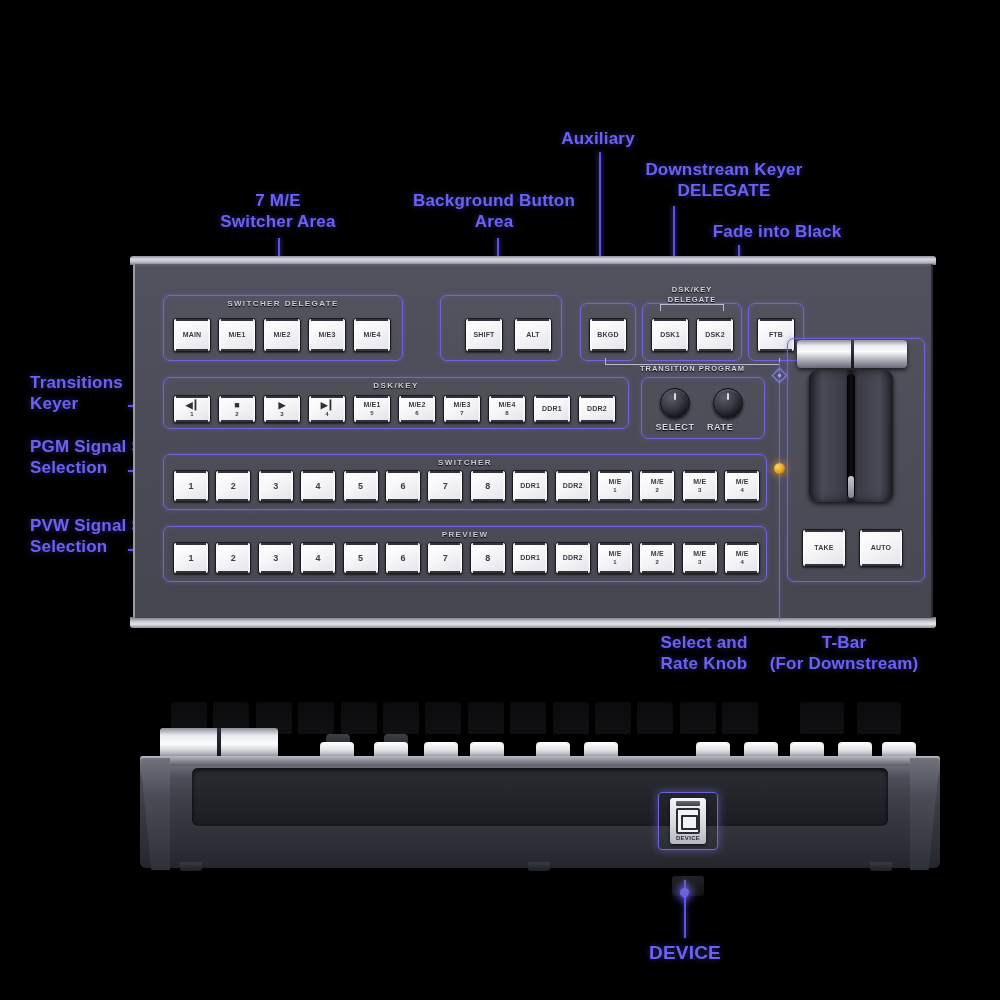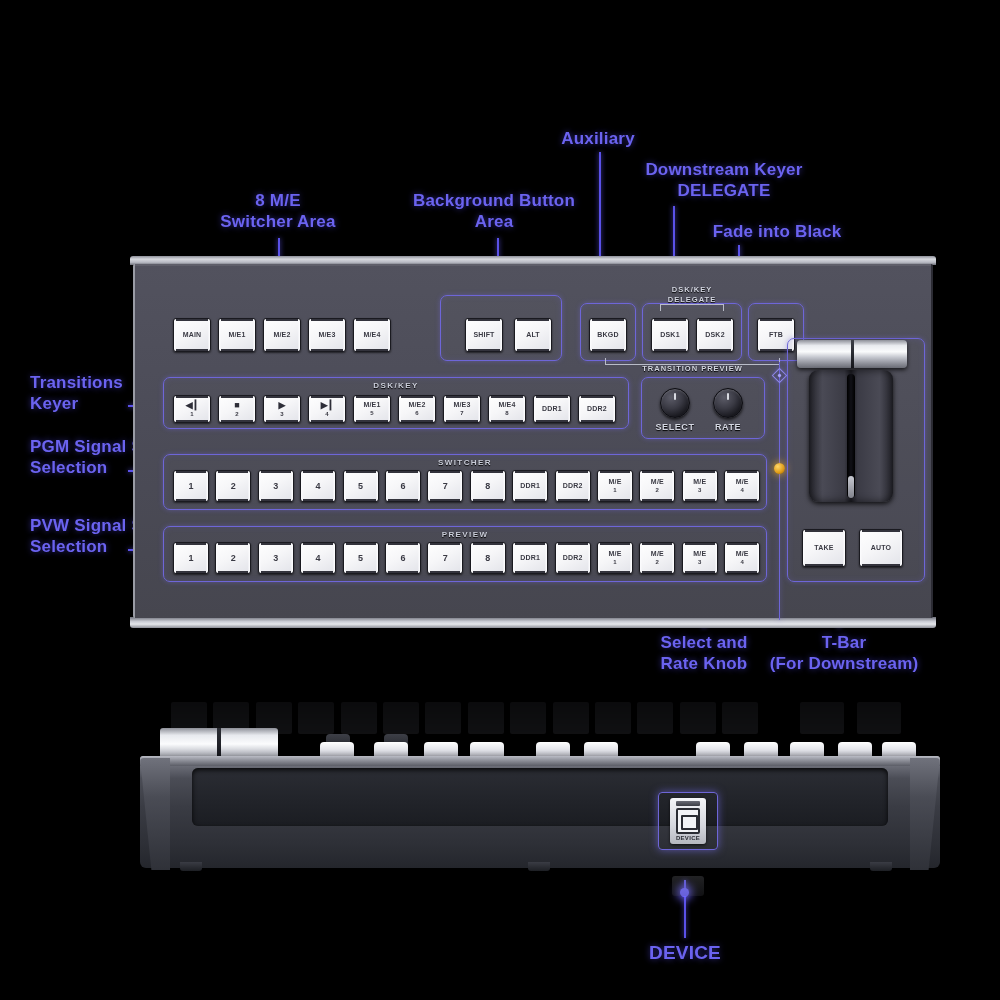--- a/index.html
+++ b/index.html
@@ -282,21 +282,21 @@
   }
   .bracket.up { border:1px solid #b9bcc8; border-bottom:none; }
   .brk-text {
     position:absolute; color:#d2d5e0; font-size:7.5px; font-weight:bold;
     letter-spacing:1px; text-shadow:0 1px 1px #000; white-space:nowrap;
   }
 </style>
 </head>
 <body>
 
-<div class="anno" style="left:178px; top:190px; width:200px;">8 M/E
+<div class="anno" style="left:178px; top:190px; width:200px;">7 M/E
 Switcher Area</div>
 <div class="lead v" style="left:278px; top:238px; height:52px;"></div>
 <div class="dot" style="left:274px; top:286px;"></div>
 
 <div class="anno" style="left:396px; top:190px; width:196px;">Background Button
 Area</div>
 <div class="lead v" style="left:497px; top:238px; height:52px;"></div>
 <div class="dot" style="left:493px; top:286px;"></div>
 
 <div class="anno" style="left:498px; top:128px; width:200px;">Auxiliary</div>
@@ -338,20 +338,23 @@
 
 <div class="anno" style="left:600px; top:942px; width:170px; font-size:19px;">DEVICE</div>
 <div class="lead v" style="left:684px; top:880px; height:58px;"></div>
 <div class="dot" style="left:680px; top:888px;"></div>
 
 <div id="console">
   <div class="bezel-top"></div>
   <div class="bezel-bottom"></div>
   <div class="face">
 
+    <div class="group" style="left:28px; top:31px; width:240px; height:66px;">
+      <div class="group-title">SWITCHER DELEGATE</div>
+    </div>
     <div class="btn" style="left:38px; top:54px; width:38px; height:34px;">
         <span class="l1">MAIN</span>
       </div>
     <div class="btn" style="left:83px; top:54px; width:38px; height:34px;">
         <span class="l1">M/E1</span>
       </div>
     <div class="btn" style="left:128px; top:54px; width:38px; height:34px;">
         <span class="l1">M/E2</span>
       </div>
     <div class="btn" style="left:173px; top:54px; width:38px; height:34px;">
@@ -384,21 +387,21 @@
     <div class="btn" style="left:561px; top:54px; width:38px; height:34px;">
         <span class="l1">DSK2</span>
       </div>
 
     <div class="group" style="left:613px; top:39px; width:56px; height:58px;"></div>
     <div class="btn" style="left:622px; top:54px; width:38px; height:34px;">
         <span class="l1">FTB</span>
       </div>
 
     <div class="bracket" style="left:470px; top:94px; width:175px; height:7px;"></div>
-    <div class="brk-text" style="left:470px; top:100px; width:175px; text-align:center;">TRANSITION  PREVIEW</div>
+    <div class="brk-text" style="left:470px; top:100px; width:175px; text-align:center;">TRANSITION  PROGRAM</div>
 
     <div class="group" style="left:28px; top:113px; width:466px; height:52px;">
       <div class="group-title">DSK/KEY</div>
     </div>
     <div id="dskkey-row">
         <div class="btn" style="left: 38px; top: 131px; width: 38px; height: 28px;">
           <span class="gl">◀┃</span>
           <span class="l2">1</span>
         </div>
         <div class="btn" style="left: 83px; top: 131px; width: 38px; height: 28px;">
@@ -434,21 +437,21 @@
         </div>
         <div class="btn" style="left: 443px; top: 131px; width: 38px; height: 28px;">
           <span class="l1">DDR2</span>
         </div>
       </div>
 
     <div class="group" style="left:506px; top:113px; width:124px; height:62px;"></div>
     <div class="knob" style="left:525px; top:124px; width:30px; height:30px;"></div>
     <div class="knob-label" style="left:517px; top:158px; width:46px; text-align:center;">SELECT</div>
     <div class="knob" style="left:578px; top:124px; width:30px; height:30px;"></div>
-    <div class="knob-label" style="left:572px; top:158px; width:42px; text-align:center;">RATE</div>
+    <div class="knob-label" style="left:572px; top:158px; width:42px; ">RATE</div>
 
     <div class="divider" style="left:644px; top:98px; height:258px;"></div>
     <div class="diamond" style="left:639px; top:106px;"></div>
     <div class="amberdot" style="left:639px; top:199px;"></div>
 
     <div class="group" style="left:28px; top:190px; width:604px; height:56px;">
       <div class="group-title">SWITCHER</div>
     </div>
     <div id="program-row">
         <div class="btn" style="left: 38px; top: 206px; width: 36px; height: 32px;">

